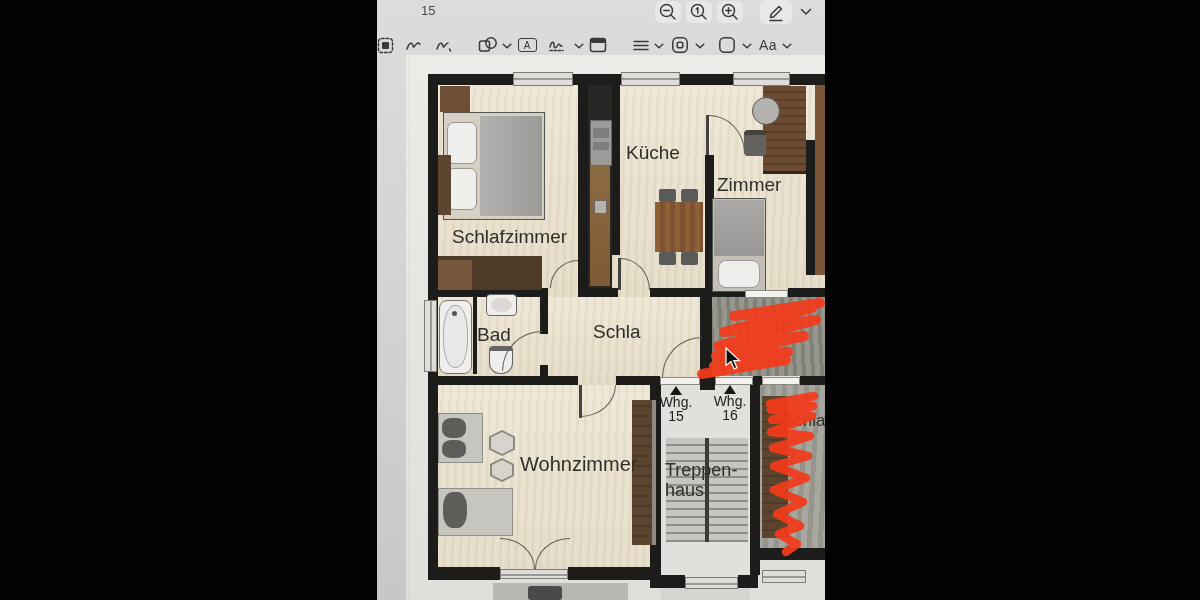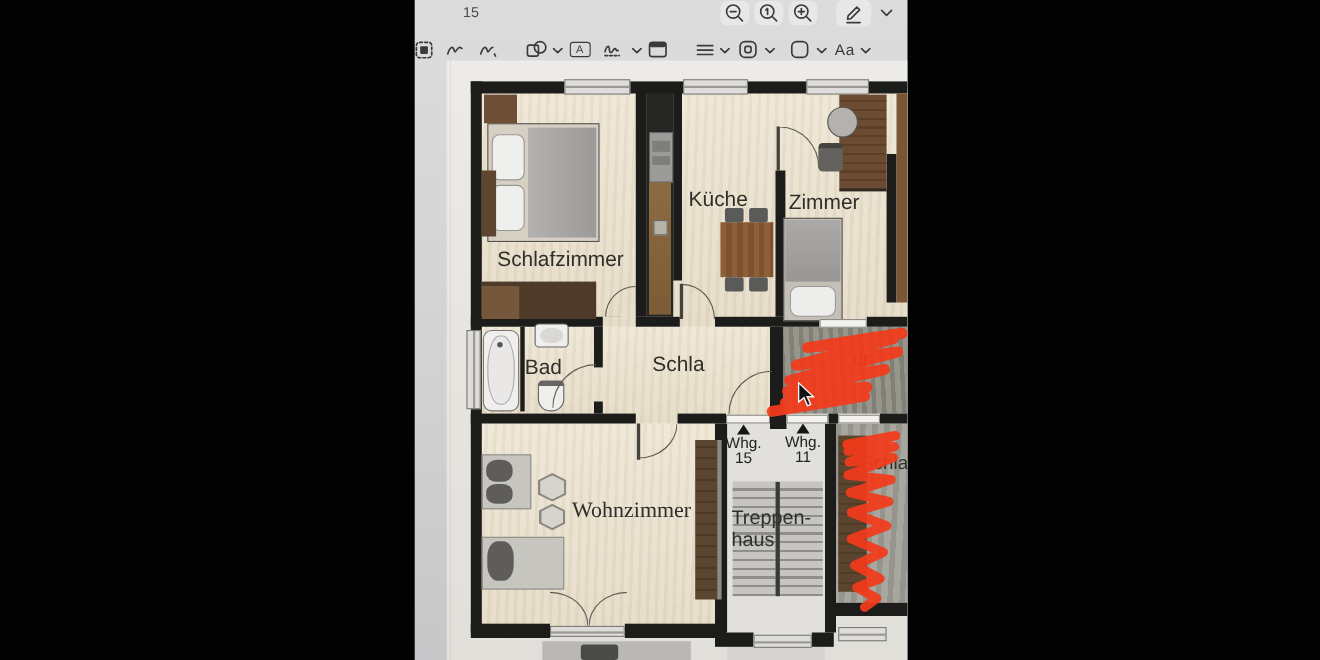--- a/index.html
+++ b/index.html
@@ -176,39 +176,39 @@
         <div class="door br" style="left:580px;top:385px;width:36px;height:32px;"></div>
         <div class="leafd" style="left:579px;top:385px;width:3px;height:33px;"></div>
         <div class="door tr" style="left:500px;top:538px;width:35px;height:31px;"></div>
         <div class="door tl" style="left:535px;top:538px;width:35px;height:31px;"></div>
         <div class="leafw" style="left:660px;top:377px;width:40px;height:8px;"></div>
         <div class="leafw" style="left:715px;top:377px;width:38px;height:8px;"></div>
         <div class="leafw" style="left:762px;top:377px;width:38px;height:8px;"></div>
         <div class="leafw" style="left:745px;top:290px;width:43px;height:8px;"></div>
 
         <div class="lbl" style="left:452px;top:226px;font-size:19px;">Schlafzimmer</div>
-        <div class="lbl" style="left:626px;top:142px;font-size:19px;margin-top:29px;">Küche</div>
+        <div class="lbl" style="left:626px;top:142px;font-size:19px;">Küche</div>
         <div class="lbl" style="left:717px;top:174px;font-size:19px;">Zimmer</div>
         <div class="lbl" style="left:477px;top:324px;font-size:19px;">Bad</div>
         <div class="lbl" style="left:593px;top:321px;font-size:19px;">Schla</div>
-        <div class="lbl" style="left:520px;top:453px;font-size:20px;font-family:Liberation Serif, serif;">Wohnzimmer</div>
+        <div class="lbl" style="left:520px;top:453px;font-size:20px;">Wohnzimmer</div>
         <div class="lbl" style="left:665px;top:460px;font-size:18px;">Treppen-</div>
         <div class="lbl" style="left:665px;top:480px;font-size:18px;">haus</div>
         <div class="lbl" style="left:775px;top:317px;font-size:17px;color:#2a2a26;">ur</div>
         <div class="lbl" style="left:783px;top:411px;font-size:17px;">Schla</div>
 
         <div class="unit" style="left:656px;top:386px;width:40px;">
           <div class="tri"></div>
           <div>Whg.</div>
           <div>15</div>
         </div>
         <div class="unit" style="left:709px;top:385px;width:42px;">
           <div class="tri"></div>
           <div>Whg.</div>
-          <div>11</div>
+          <div>16</div>
         </div>
       </div>
 
       <svg id="annotations" width="1200" height="600" viewBox="0 0 1200 600">
         <path class="ann-stroke" d="M702,374 L786,360 M714,366 L788,352 L716,356 L804,336 L718,346 L816,320 L724,332 L812,308 L734,316 L820,303" fill="none" stroke="#f23a1b" stroke-width="10" stroke-linecap="round" stroke-linejoin="round" opacity="0.93"></path>
         <path class="ann-stroke" d="M770,404 L814,396 L771,410 L813,406 L772,420 L812,416 L771,432 L810,436 L773,448 L808,456 L774,466 L806,478 L774,490 L803,502 L777,514 L800,526 L779,534 L797,544 L786,552" fill="none" stroke="#f23a1b" stroke-width="8.5" stroke-linecap="round" stroke-linejoin="round" opacity="0.93"></path>
       </svg>
 
       <svg id="cursorlayer" style="left:725px;top:347px;" width="18" height="24" viewBox="0 0 18 24">
         <path d="M1,1 L1,18.5 L5.9,14.6 L9.1,22 L12,20.7 L8.8,13.6 L14.5,13.6 Z" fill="#121212" stroke="#f4f4f4" stroke-width="1.3"></path>

